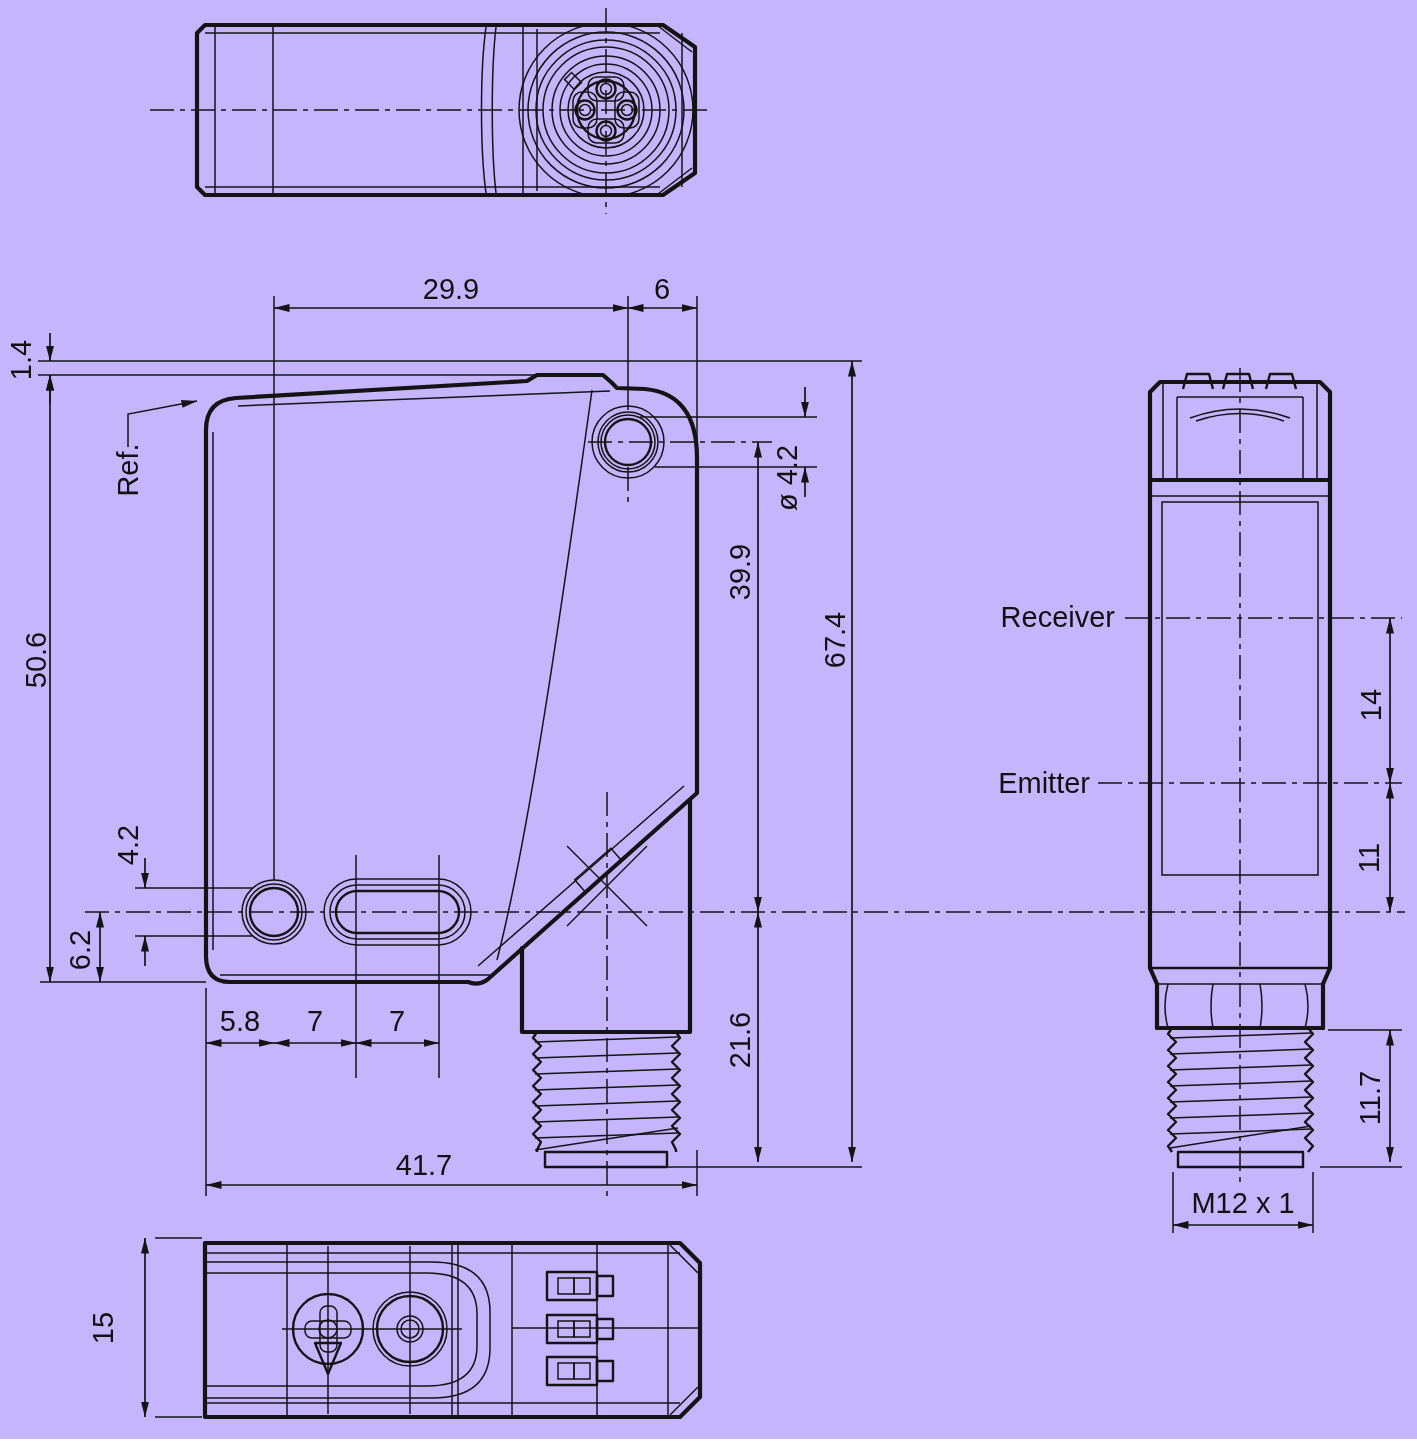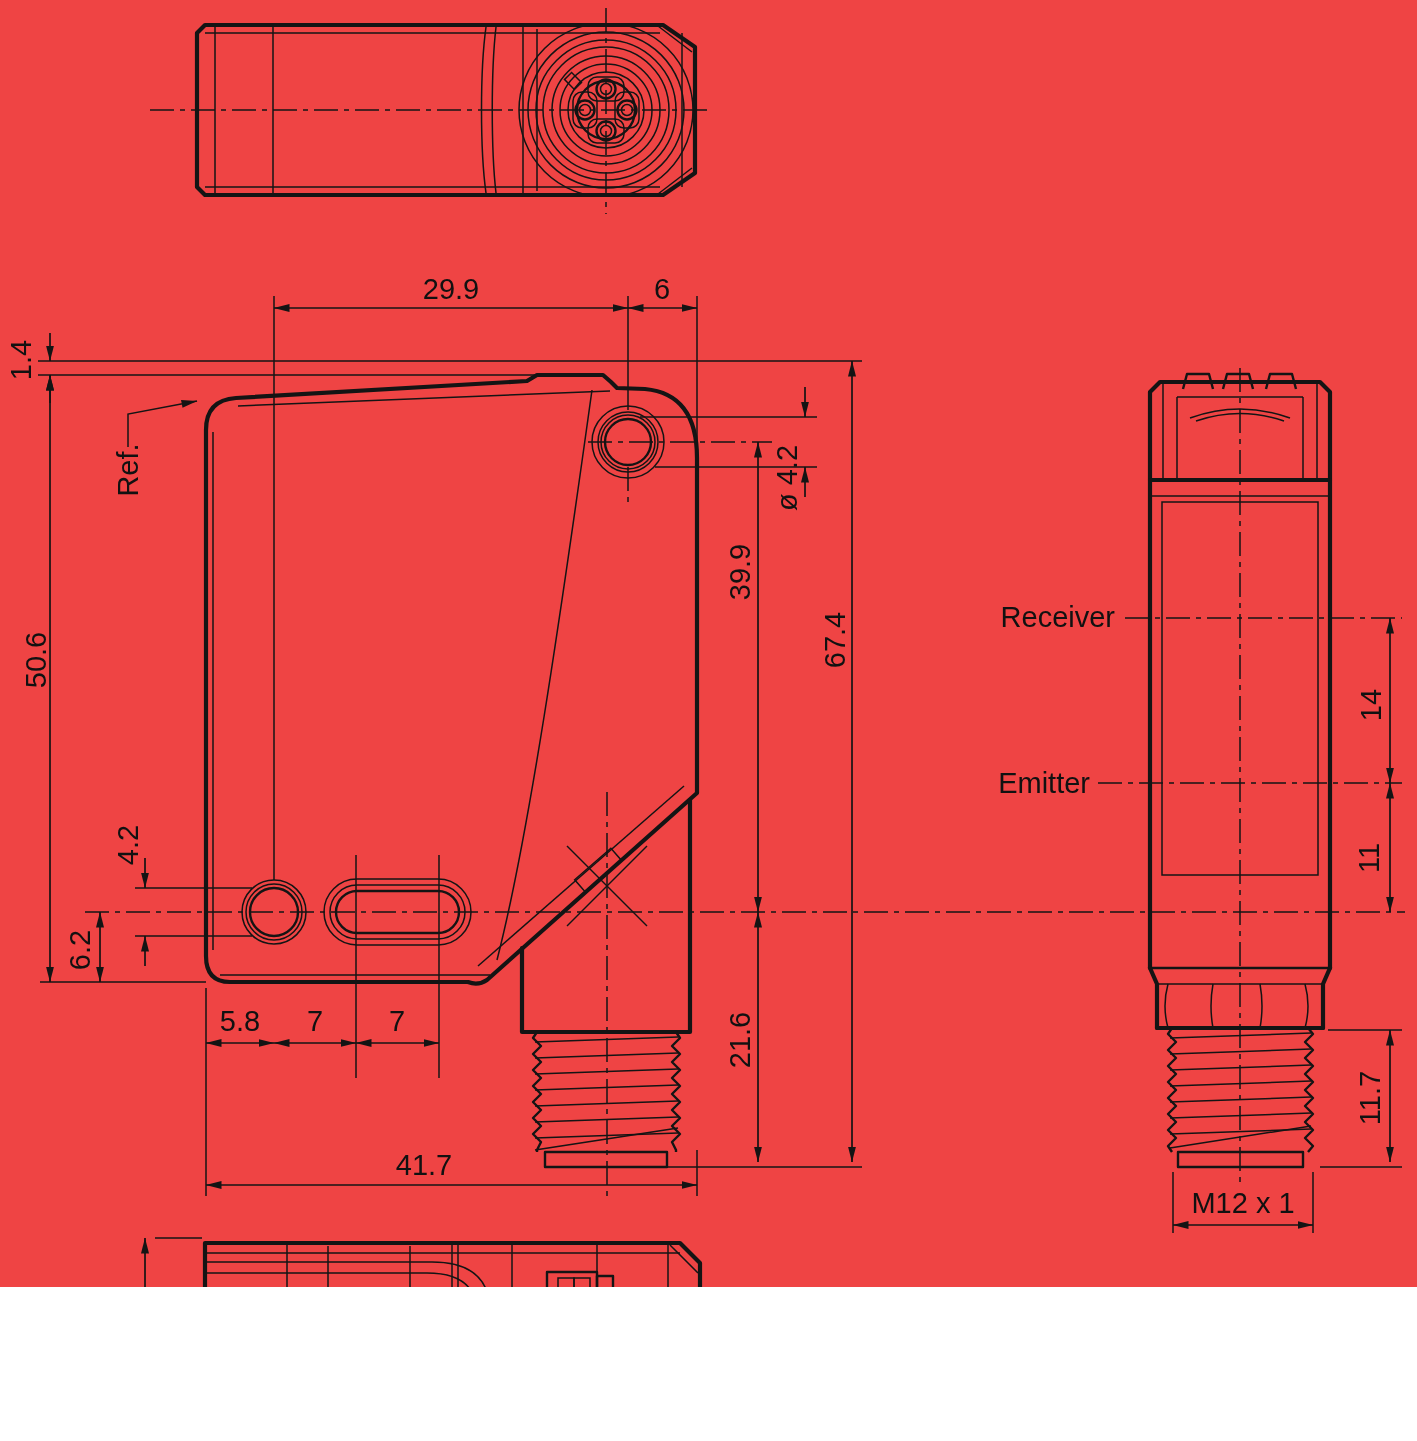--- a/index.html
+++ b/index.html
@@ -1,16 +1,16 @@
 <!DOCTYPE html>
 <html><head>
 <meta charset="utf-8">
 <style>
   html,body{margin:0;padding:0;background:#fff;}
-  .stage{position:relative;width:1417px;height:1287px;background:#ef4444;overflow:hidden;}
+  .stage{position:relative;width:1417px;height:1439px;background:#c4b5fd;overflow:hidden;}
   svg{display:block;}
   .ol{fill:none;stroke:#141414;stroke-width:4.2;stroke-linejoin:round;stroke-linecap:round;}
   .md{fill:none;stroke:#141414;stroke-width:2.4;stroke-linejoin:round;}
   .tn{fill:none;stroke:#141414;stroke-width:1.5;}
   .dim{fill:none;stroke:#141414;stroke-width:1.7;}
   .cl{fill:none;stroke:#141414;stroke-width:1.5;stroke-dasharray:24 6 5 6;}
   .txt{font-family:"Liberation Sans",sans-serif;font-size:29px;fill:#111;text-anchor:middle;}
   .txte{font-family:"Liberation Sans",sans-serif;font-size:29px;fill:#111;text-anchor:end;}
   #ar path{fill:#141414;}
 </style>

